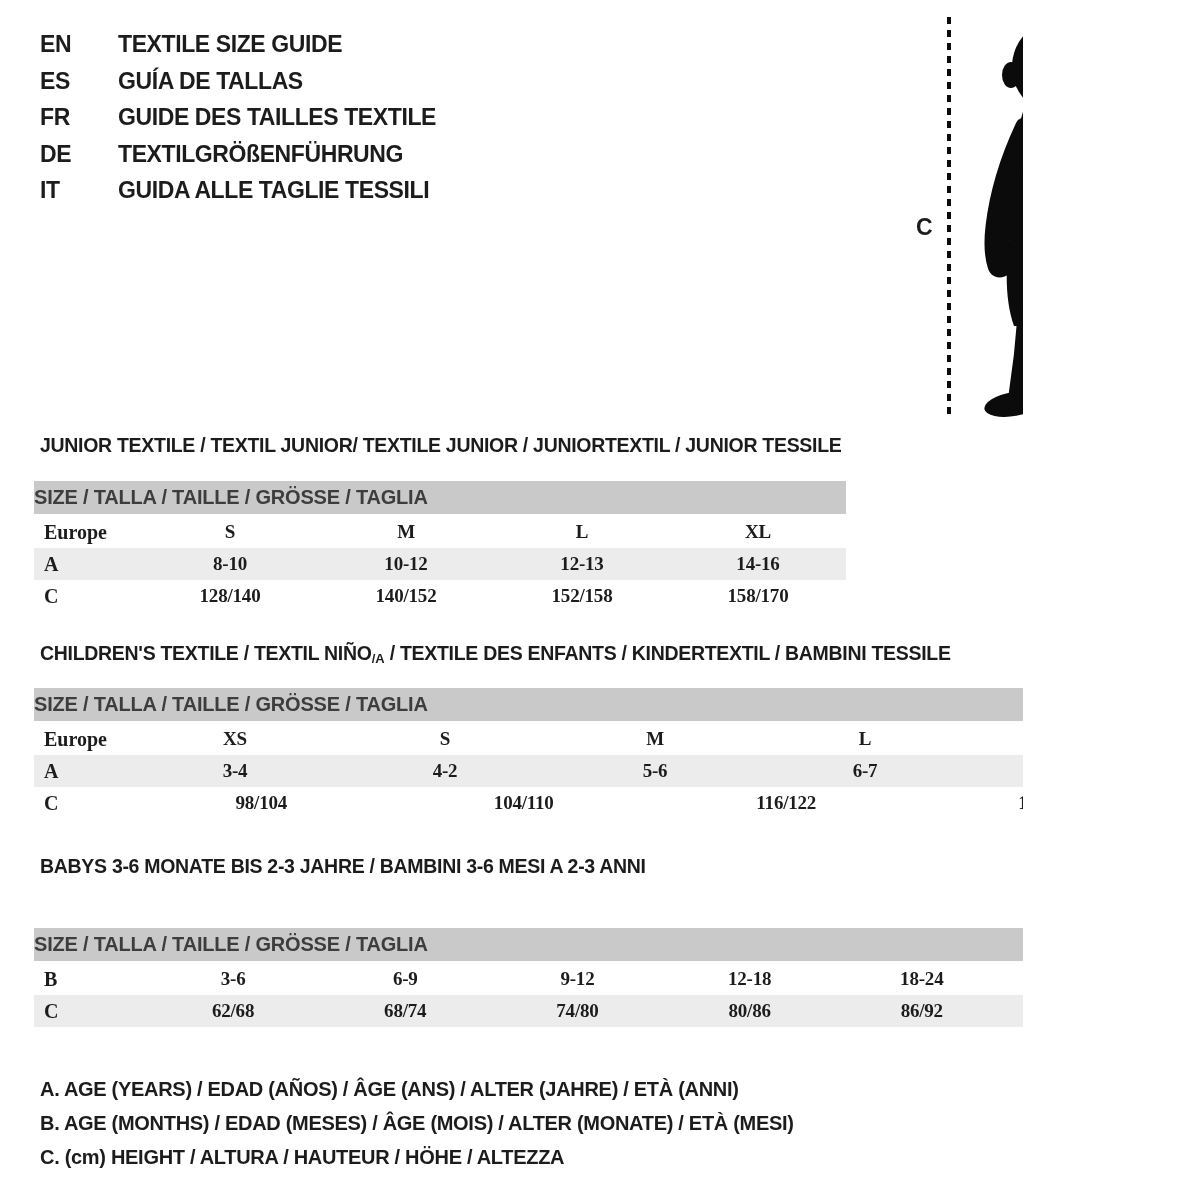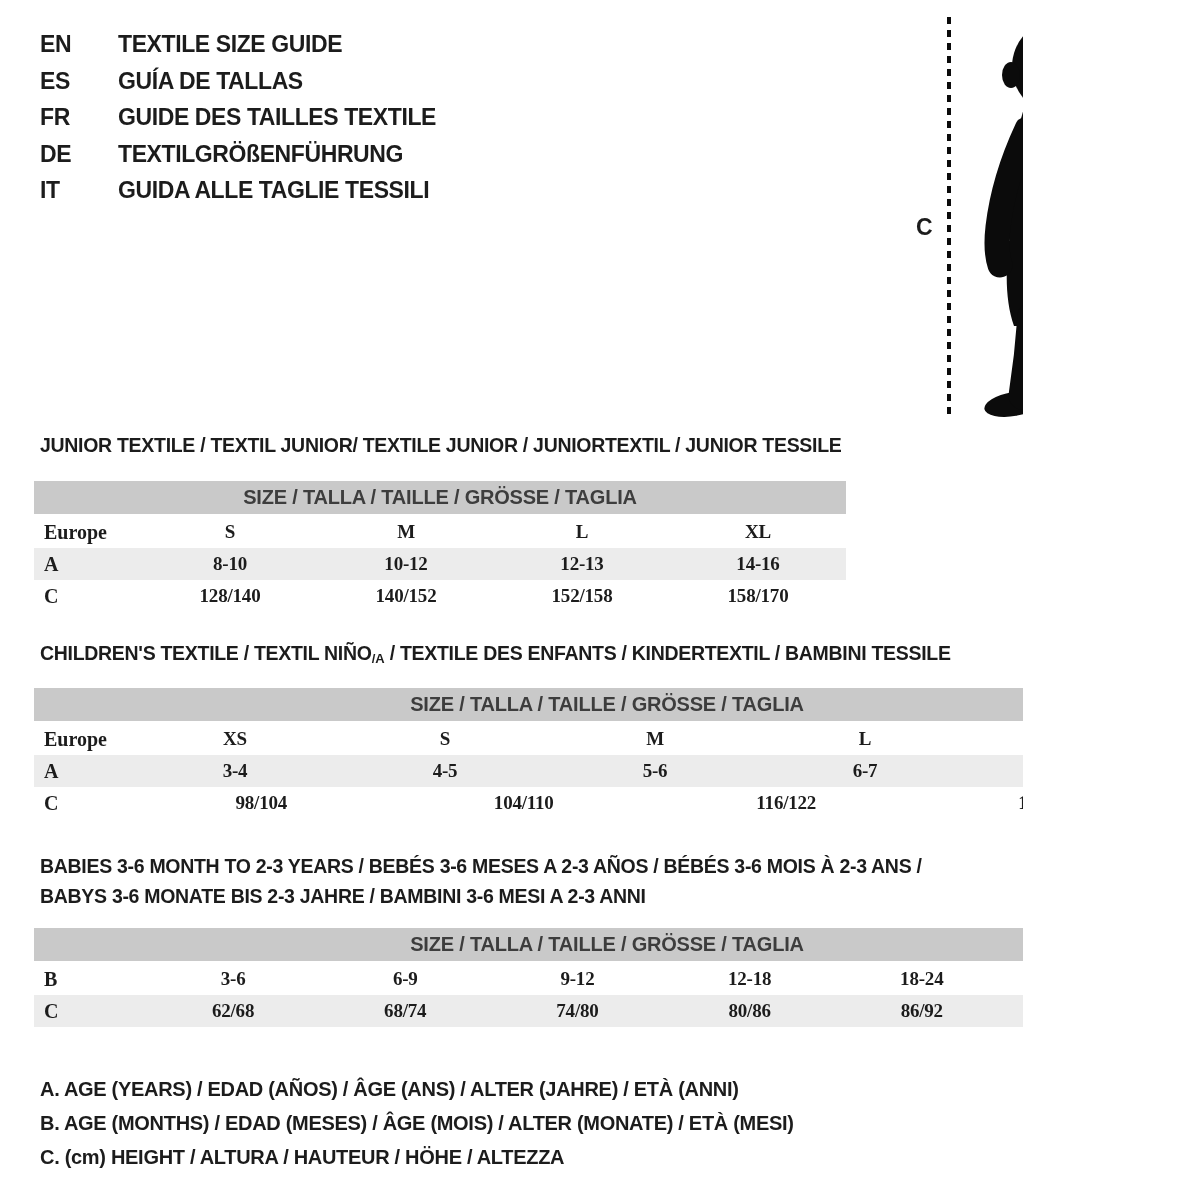--- a/index.html
+++ b/index.html
@@ -38,21 +38,21 @@
   .subsc{font-size:13px;position:relative;top:3px;letter-spacing:0;}
 
   
   .size-table{position:absolute;left:34px;}
   .size-table.junior{top:481px;width:812px;}
   .size-table.children{top:688px;width:1146px;}
   .size-table.babies{top:928px;width:1146px;}
   .size-header{
     height:33px;line-height:33px;margin-bottom:2px;
     background:var(--bar,#c9c9c9);color:var(--barText,#3d3d3d);
-    font-size:20px;letter-spacing:-0.2px;text-align:center;
+    font-size:20px;letter-spacing:-0.2px;
   }
   .trow{display:flex;height:32px;line-height:32px;font-size:19px;font-family:Liberation Serif, serif;}
   .trow.shade{background:var(--shade,#ececec);}
   .tlabel{flex:0 0 var(--labw,108px);width:var(--labw,108px);padding-left:10px;font-size:20px;box-sizing:border-box;}
   .tcell{flex:1;text-align:center;letter-spacing:-0.2px;}
 
   
   .legend{position:absolute;left:40px;top:1072px;font-size:20px;line-height:34px;letter-spacing:-0.3px;}
   .legend-line{white-space:nowrap;}
 </style>
@@ -142,37 +142,36 @@
           <div class="tlabel">Europe</div>
           <div class="tcell">XS</div>
           <div class="tcell">S</div>
           <div class="tcell">M</div>
           <div class="tcell">L</div>
           <div class="tcell">XL</div>
         </div>
         <div class="trow shade">
           <div class="tlabel">A</div>
           <div class="tcell">3-4</div>
-          <div class="tcell">4-5</div>
+          <div class="tcell">4-2</div>
           <div class="tcell">5-6</div>
           <div class="tcell">6-7</div>
           <div class="tcell">7-8</div>
         </div>
         <div class="trow">
           <div class="tlabel">C</div>
           <div class="tcell">98/104</div>
           <div class="tcell">104/110</div>
           <div class="tcell">116/122</div>
           <div class="tcell">122/128</div>
         </div>
       </div>
   </div>
 
   <div class="sec-title t-babies">
-    <div>BABIES 3-6 MONTH TO 2-3 YEARS / BEBÉS 3-6 MESES A 2-3 AÑOS / BÉBÉS 3-6 MOIS À 2-3 ANS /</div>
     <div>BABYS 3-6 MONATE BIS 2-3 JAHRE / BAMBINI 3-6 MESI A 2-3 ANNI</div>
   </div>
   <div class="size-table babies" style="--labw:113px">
     <div class="size-header">SIZE / TALLA / TAILLE / GRÖSSE / TAGLIA</div>
     <div class="trows">
         <div class="trow">
           <div class="tlabel">B</div>
           <div class="tcell">3-6</div>
           <div class="tcell">6-9</div>
           <div class="tcell">9-12</div>

